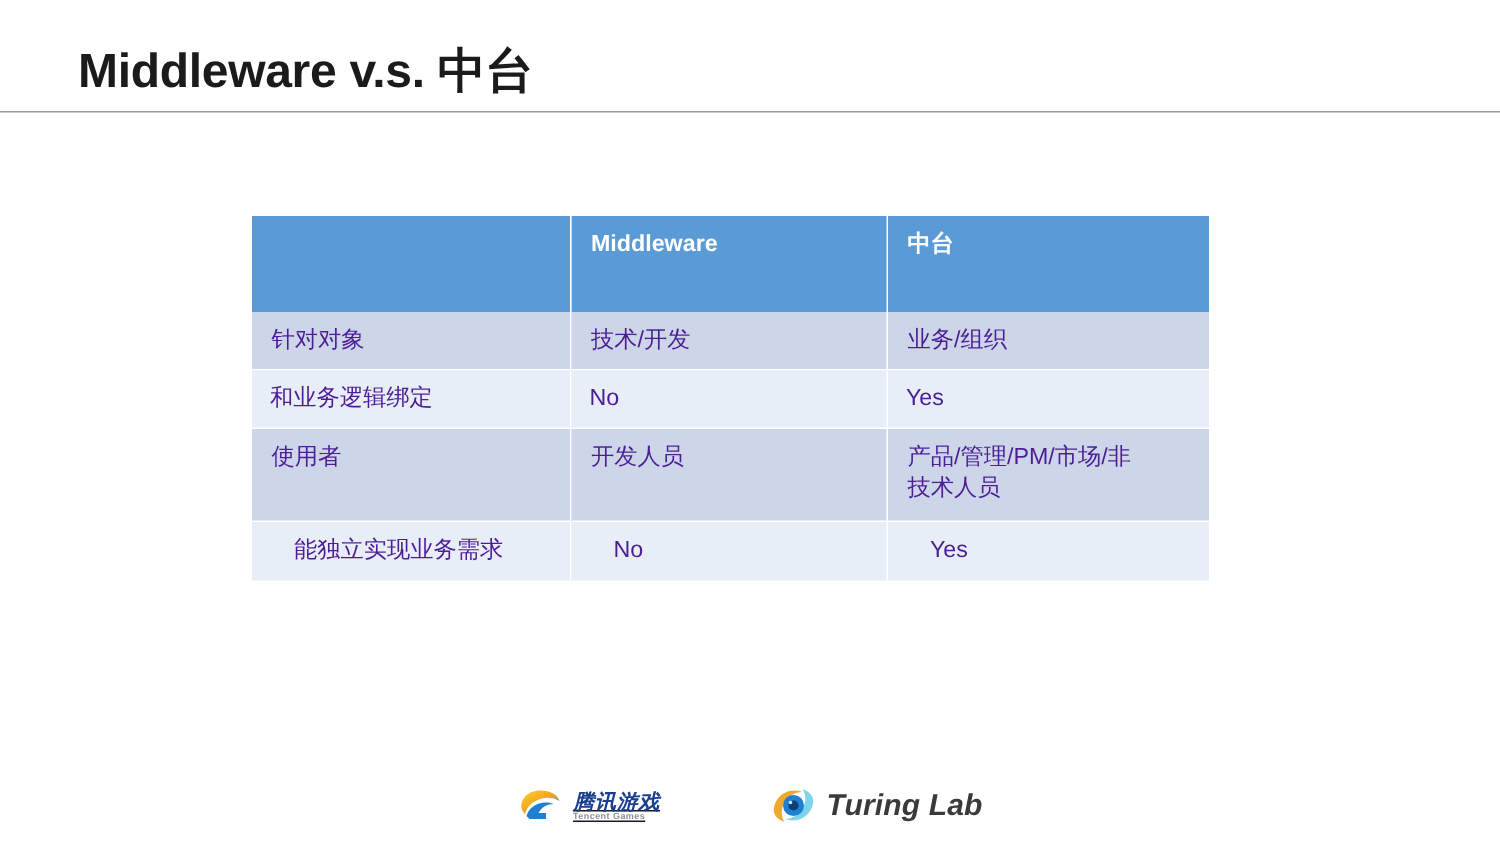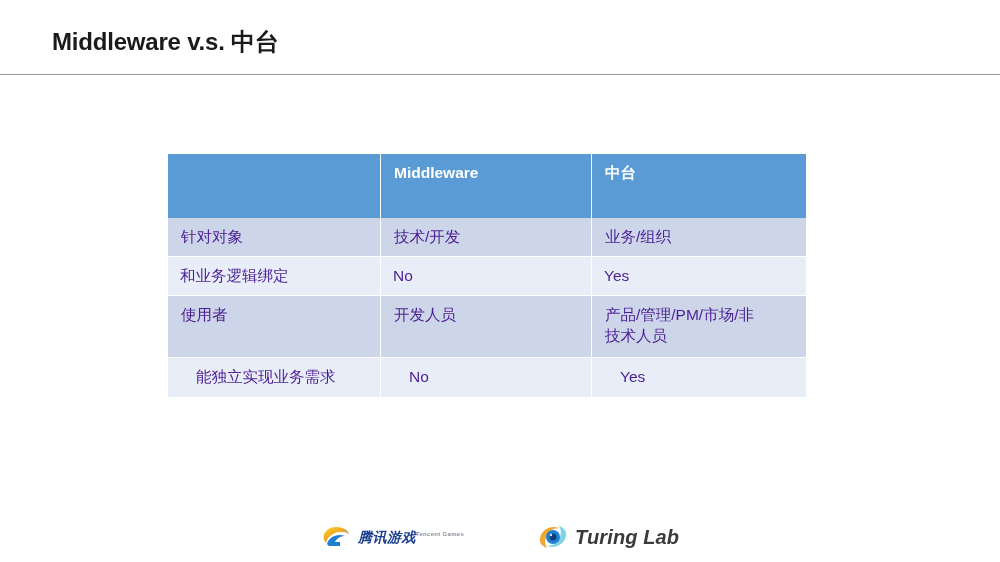--- a/index.html
+++ b/index.html
@@ -15,40 +15,40 @@
     color: #1a1a1a;
     overflow: hidden;
     position: relative;
   }
 
   
   .slide-title {
     position: absolute;
     left: 52px;
     top: 26px;
-    font-size: 24px;
+    font-size: 32px;
     font-weight: bold;
     letter-spacing: -0.2px;
     color: #1b1b1b;
     white-space: nowrap;
   }
   .title-rule {
     position: absolute;
     left: 0;
     top: 74px;
     width: 1000px;
     height: 1px;
     background: #9a9a9a;
   }
 
   
   .table-wrap {
     position: absolute;
     left: 168px;
-    top: 154px;
+    top: 144px;
     width: 638px;
   }
   table.compare {
     border-collapse: collapse;
     table-layout: fixed;
     width: 638px;
   }
   table.compare col.c1 { width: 213px; }
   table.compare col.c2 { width: 211px; }
   table.compare col.c3 { width: 214px; }
@@ -117,22 +117,23 @@
   }
 
   
   .tencent-mark {
     width: 30px;
     height: 26px;
     position: relative;
   }
   .tencent-text {
     display: flex;
-    flex-direction: row;
+    flex-direction: column;
     line-height: 1;
+    text-decoration: underline;
   }
   .tencent-cn {
     font-size: 14px;
     font-weight: bold;
     color: #1b3f8f;
     font-style: italic;
     letter-spacing: 0.5px;
   }
   .tencent-en {
     font-size: 6px;

